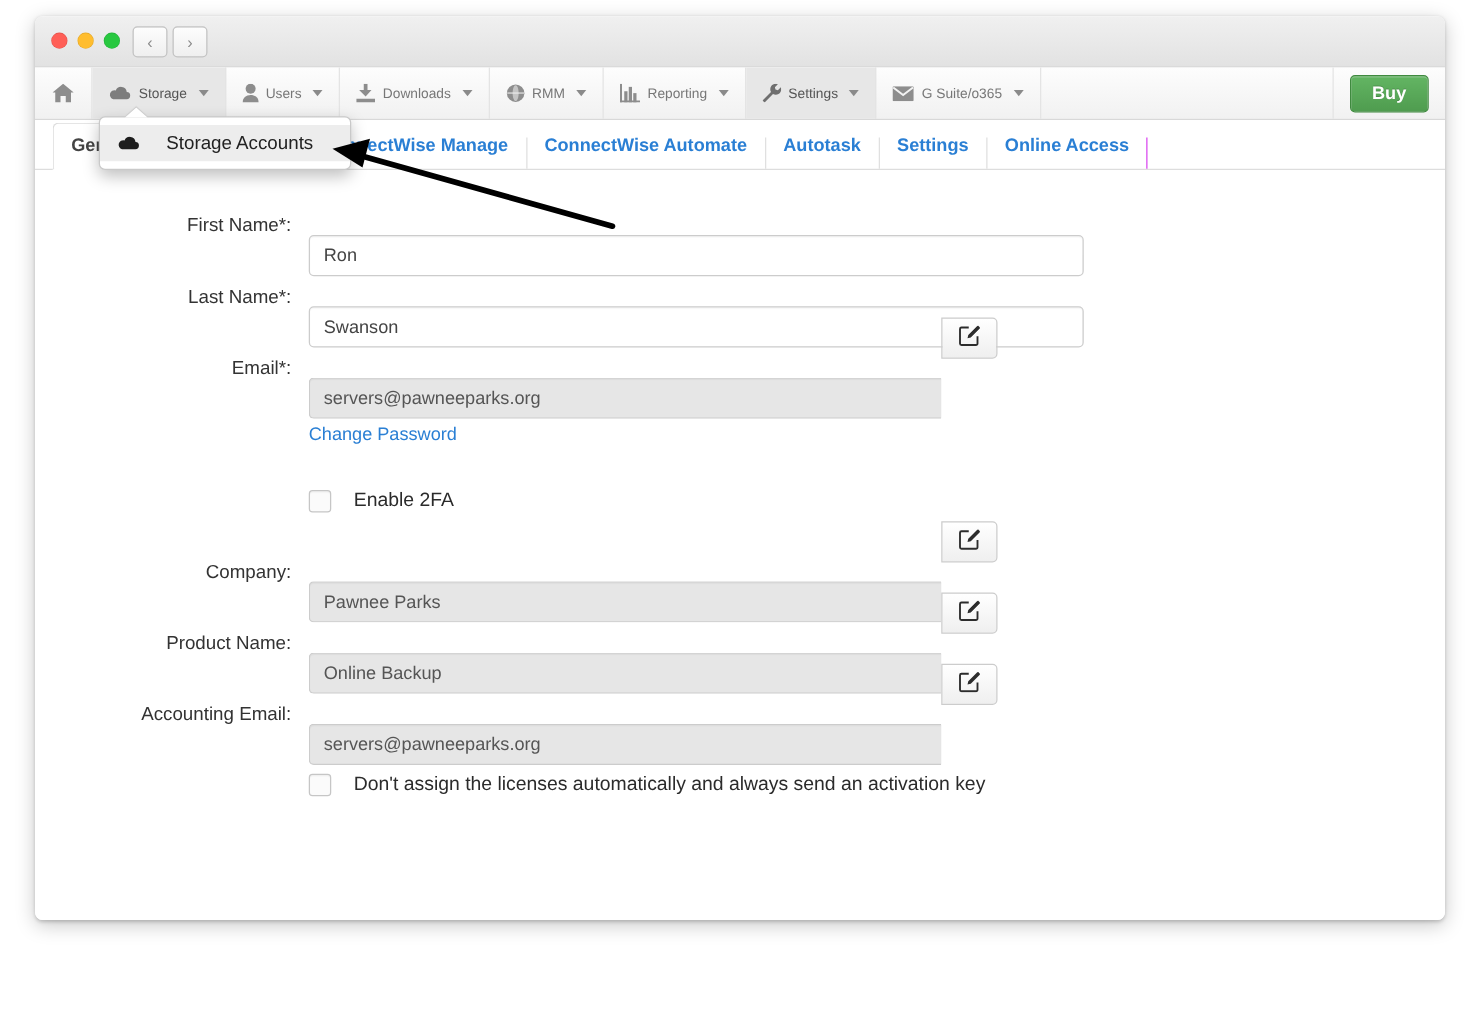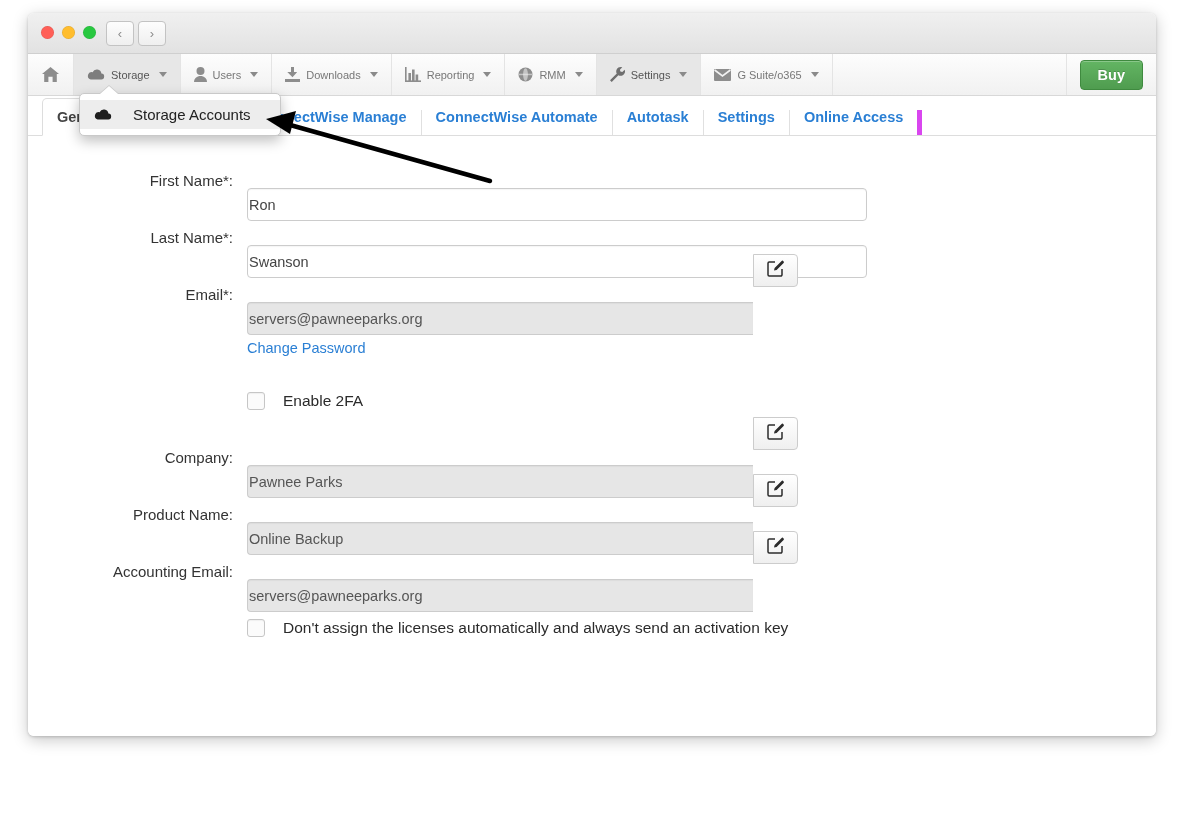--- a/index.html
+++ b/index.html
@@ -128,21 +128,21 @@
   }
   .tab {
     font-size: 14.5px;
     font-weight: bold;
     color: #2a7fd4;
     padding: 0 14px 11px 14px;
     border-right: 1px solid #e0e0e0;
     white-space: nowrap;
     line-height: 1;
   }
-  .tab:last-child { border-right: 5px solid #d946ef; }
+  .tab:last-child { border-right: 1px solid #d946ef; }
   .tab.active {
     color: #444444;
     background: #ffffff;
     border: 1px solid #dddddd;
     border-bottom: 1px solid #ffffff;
     border-radius: 5px 5px 0 0;
     padding: 11px 14px 11px 14px;
     margin-bottom: -1px;
   }
 
@@ -171,21 +171,21 @@
 
   .inp {
     width: 620px;
     height: 33px;
     box-sizing: border-box;
     border: 1px solid #cccccc;
     border-radius: 4px;
     background: #ffffff;
     font-size: 14.5px;
     color: #444444;
-    padding: 0 1px;
+    padding: 0 11px;
     display: flex;
     align-items: center;
     font-family: "Liberation Sans", sans-serif;
     box-shadow: inset 0 1px 1px rgba(0,0,0,.045);
     margin-top: 48px;
   }
   .inp.readonly {
     background: #e6e6e6;
     width: 506px;
     border-radius: 4px 0 0 4px;
@@ -350,41 +350,41 @@
               <path fill="#8d8d8d" d="M6 0h3v5h3.2L7.5 10.2 2.3 5H6z"></path>
               <rect x="0" y="12" width="15" height="3" fill="#8d8d8d"></rect>
             </svg>
         </span>
         <span>Downloads</span>
         <span class="caret"></span>
       </div>
 
       <div class="nav-item">
         <span class="nav-ico">
+          <svg width="15" height="15" viewBox="0 0 15 15">
+              <circle cx="7.5" cy="7.5" r="7" fill="#8d8d8d"></circle>
+              <path fill="#f2f2f2" d="M7.5 1.2c1.3 0 2.4 2.8 2.4 6.3s-1.1 6.3-2.4 6.3S5.1 11 5.1 7.5 6.2 1.2 7.5 1.2z" opacity=".55"></path>
+              <rect x="0.8" y="6.7" width="13.4" height="1.5" fill="#f2f2f2" opacity=".55"></rect>
+            </svg>
+        </span>
+        <span>RMM</span>
+        <span class="caret"></span>
+      </div>
+
+      <div class="nav-item">
+        <span class="nav-ico">
           <svg width="16" height="15" viewBox="0 0 16 15">
               <rect x="0" y="0" width="1.6" height="15" fill="#8d8d8d"></rect>
               <rect x="3.4" y="6" width="2.6" height="9" fill="#8d8d8d"></rect>
               <rect x="7" y="2.5" width="2.6" height="12.5" fill="#8d8d8d"></rect>
               <rect x="10.6" y="7.5" width="2.6" height="7.5" fill="#8d8d8d"></rect>
               <rect x="0" y="13.4" width="16" height="1.6" fill="#8d8d8d"></rect>
             </svg>
         </span>
         <span>Reporting</span>
-        <span class="caret"></span>
-      </div>
-
-      <div class="nav-item">
-        <span class="nav-ico">
-          <svg width="15" height="15" viewBox="0 0 15 15">
-              <circle cx="7.5" cy="7.5" r="7" fill="#8d8d8d"></circle>
-              <path fill="#f2f2f2" d="M7.5 1.2c1.3 0 2.4 2.8 2.4 6.3s-1.1 6.3-2.4 6.3S5.1 11 5.1 7.5 6.2 1.2 7.5 1.2z" opacity=".55"></path>
-              <rect x="0.8" y="6.7" width="13.4" height="1.5" fill="#f2f2f2" opacity=".55"></rect>
-            </svg>
-        </span>
-        <span>RMM</span>
         <span class="caret"></span>
       </div>
 
       <div class="nav-item active">
         <span class="nav-ico">
           <svg width="15" height="15" viewBox="0 0 15 15">
               <path fill="#6f6f6f" d="M10.6 0a4.4 4.4 0 0 0-3.8 6.6L0 13.3 1.7 15l6.7-6.8A4.4 4.4 0 0 0 15 4.4c0-.6-.1-1.2-.3-1.7l-2.4 2.4-1.9-.5-.5-1.9L12.3.3A4.4 4.4 0 0 0 10.6 0z"></path>
             </svg>
         </span>
         <span>Settings</span>

